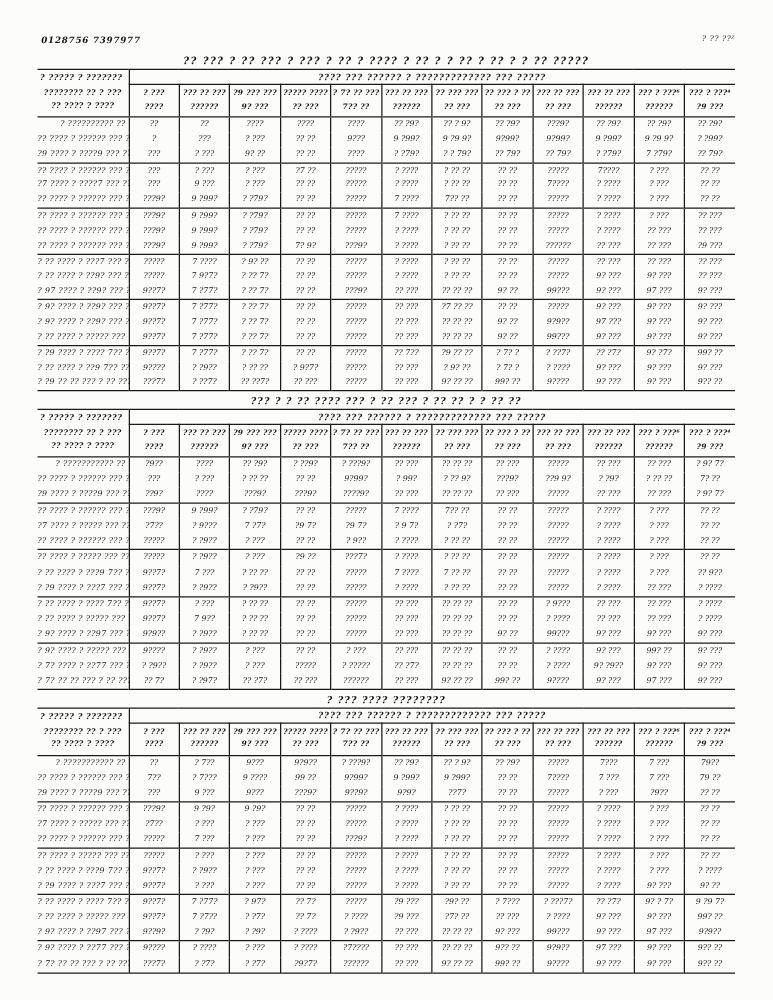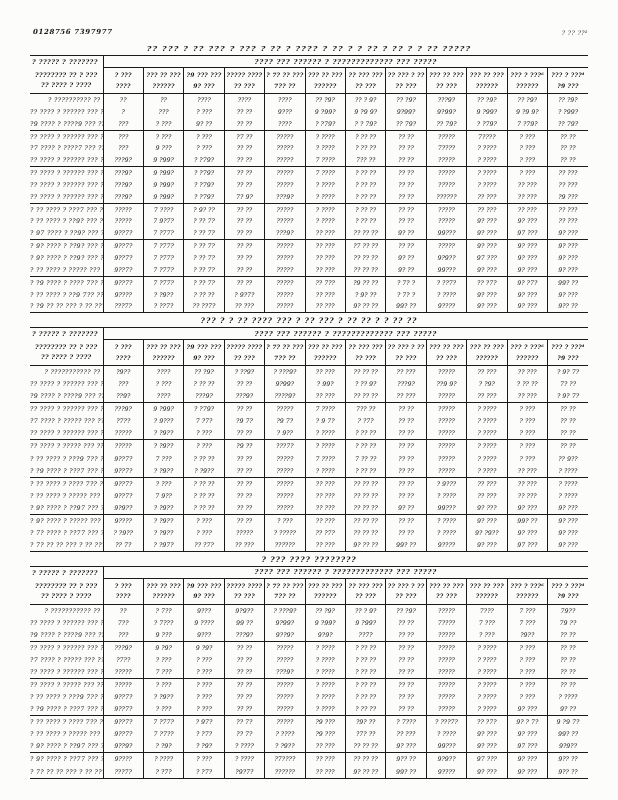--- a/index.html
+++ b/index.html
@@ -6,21 +6,21 @@
   html,body { width: 618px; height: 800px; }
   body {
     background: #fcfcfb;
     color: #141414;
     font-family: "DejaVu Serif", serif;
     font-style: italic;
     overflow: hidden;
   }
   .page { position: relative; width: 618px; height: 800px; }
   .page-header {
-    display: flex; justify-content: space-between; align-items: flex-end;
+    display: flex; justify-content: space-between; align-items: center;
     margin: 27px 30px 0 33px;
   }
   .doc-number { font-size: 7px; letter-spacing: 0.6px; font-weight: bold; }
   .page-ref { font-size: 6px; letter-spacing: 0.5px; }
   .main-title {
     text-align: center; font-weight: bold; font-size: 8px;
     letter-spacing: 1.1px; margin-top: 7px; margin-bottom: 2px;
   }
   .table-title {
     text-align: center; font-weight: bold; font-size: 7.5px;

